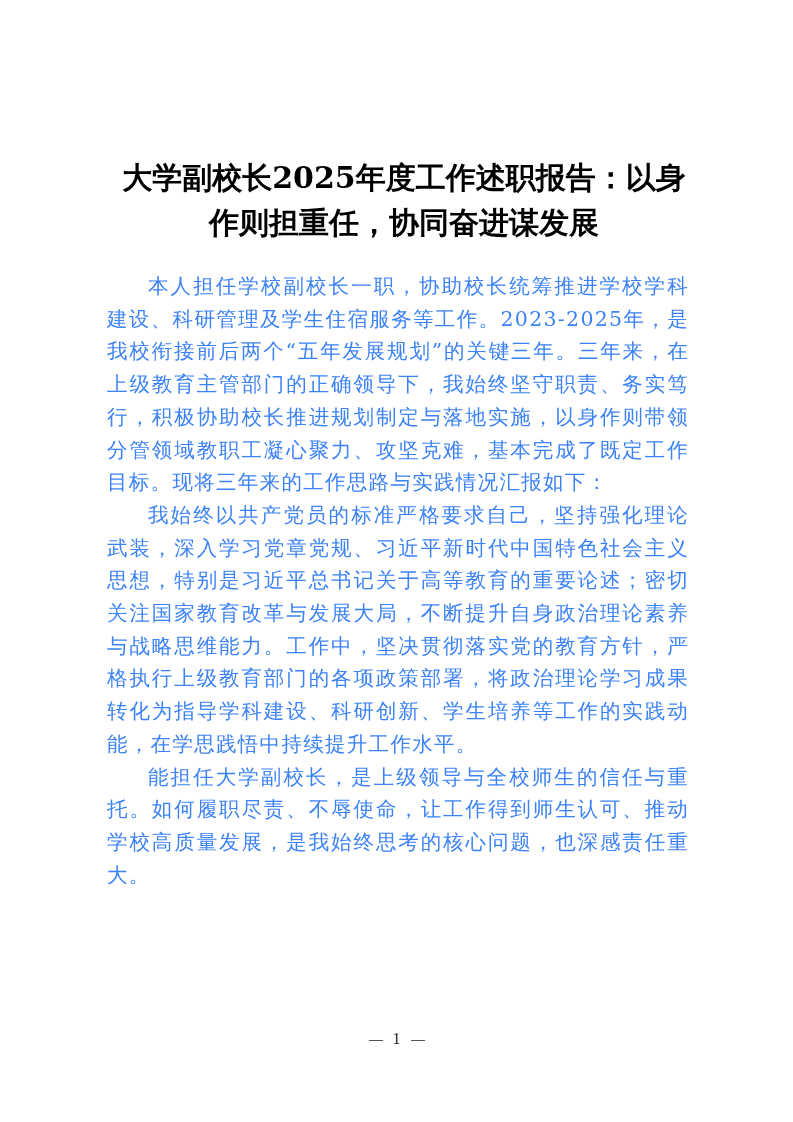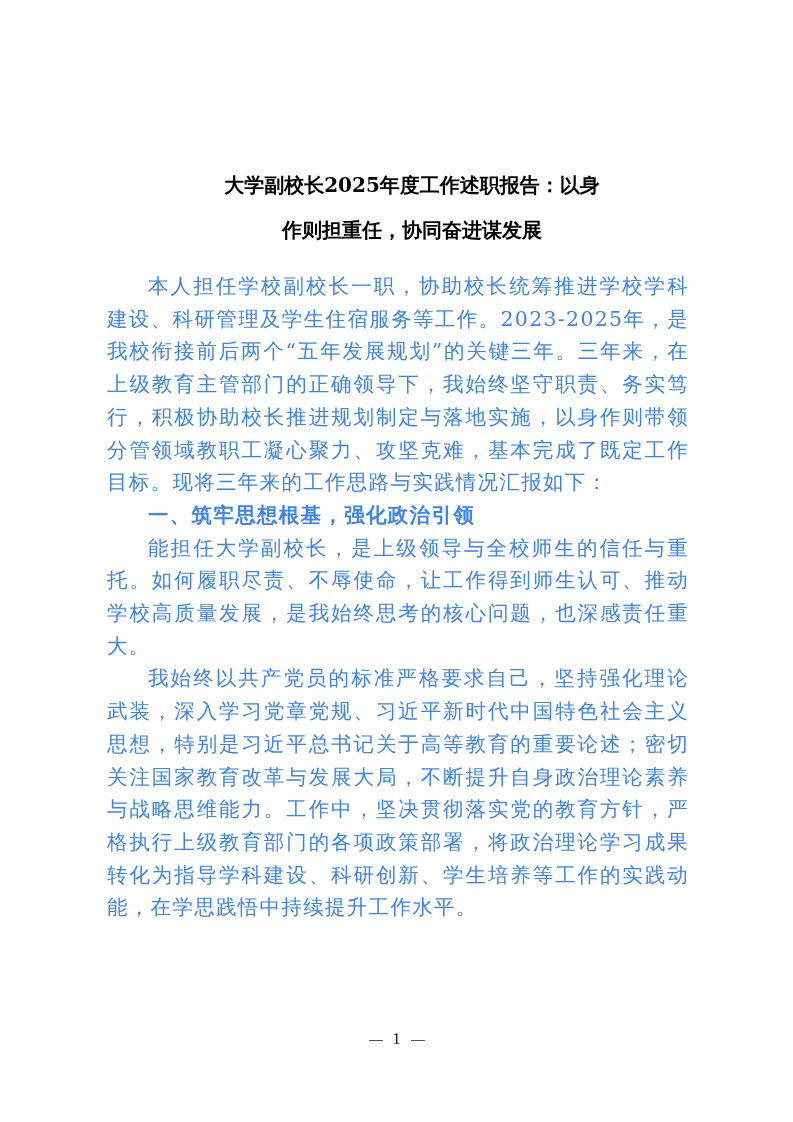--- a/index.html
+++ b/index.html
@@ -22,25 +22,25 @@
       background: #ffffff;
     }
     .title {
       position: absolute;
       left: 96px;
       top: 147px;
       width: 600px;
       text-align: center;
       font-family: "DejaVu Serif", "Liberation Serif", serif;
       font-weight: bold;
-      font-size: 20px;
+      font-size: 30px;
       line-height: 45px;
       letter-spacing: 0px;
       color: #000;
-      margin: 16px;
+      margin: 8px;
     }
     .body-text {
       position: absolute;
       left: 107px;
       top: 270px;
       width: 582px;
       font-family: "DejaVu Serif", "Liberation Serif", serif;
       font-size: 20.5px;
       line-height: 32.7px;
       color: #3b82f6;
@@ -88,23 +88,22 @@
 
 <div class="page">
 
   <h1 class="title">
     <span>大学副校长2025年度工作述职报告：以身</span><br>
     <span>作则担重任，协同奋进谋发展</span>
   </h1>
 
   <div class="body-text">
     <p>本人担任学校副校长一职，协助校长统筹推进学校学科建设、科研管理及学生住宿服务等工作。2023-2025年，是我校衔接前后两个“五年发展规划”的关键三年。三年来，在上级教育主管部门的正确领导下，我始终坚守职责、务实笃行，积极协助校长推进规划制定与落地实施，以身作则带领分管领域教职工凝心聚力、攻坚克难，基本完成了既定工作目标。现将三年来的工作思路与实践情况汇报如下：</p>
-    <h2>一、筑牢思想根基，强化政治引领</h2>
+    <p>我始终以共产党员的标准严格要求自己，坚持强化理论武装，深入学习党章党规、习近平新时代中国特色社会主义思想，特别是习近平总书记关于高等教育的重要论述；密切关注国家教育改革与发展大局，不断提升自身政治理论素养与战略思维能力。工作中，坚决贯彻落实党的教育方针，严格执行上级教育部门的各项政策部署，将政治理论学习成果转化为指导学科建设、科研创新、学生培养等工作的实践动能，在学思践悟中持续提升工作水平。</p>
     <p>能担任大学副校长，是上级领导与全校师生的信任与重托。如何履职尽责、不辱使命，让工作得到师生认可、推动学校高质量发展，是我始终思考的核心问题，也深感责任重大。</p>
-    <p>我始终以共产党员的标准严格要求自己，坚持强化理论武装，深入学习党章党规、习近平新时代中国特色社会主义思想，特别是习近平总书记关于高等教育的重要论述；密切关注国家教育改革与发展大局，不断提升自身政治理论素养与战略思维能力。工作中，坚决贯彻落实党的教育方针，严格执行上级教育部门的各项政策部署，将政治理论学习成果转化为指导学科建设、科研创新、学生培养等工作的实践动能，在学思践悟中持续提升工作水平。</p>
   </div>
 
   <div class="page-number">
     <span class="dash"></span>
     <span>1</span>
     <span class="dash"></span>
   </div>
 
 </div>
 

